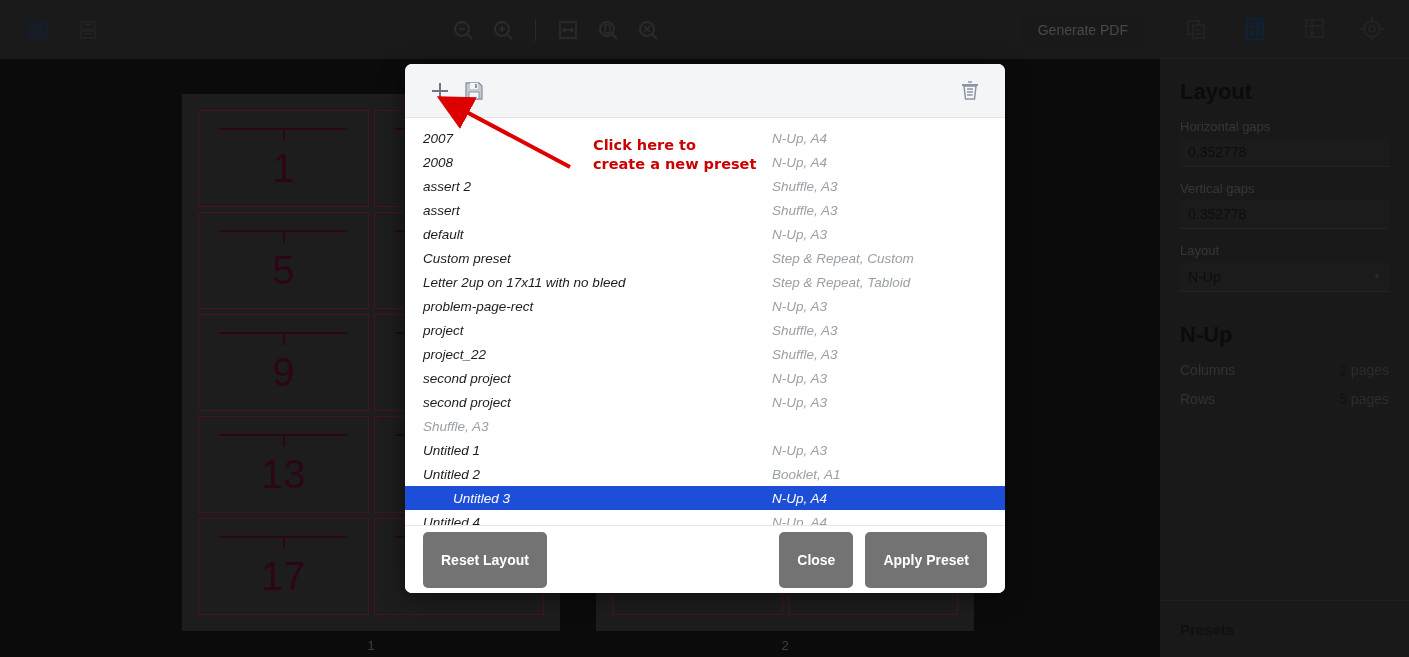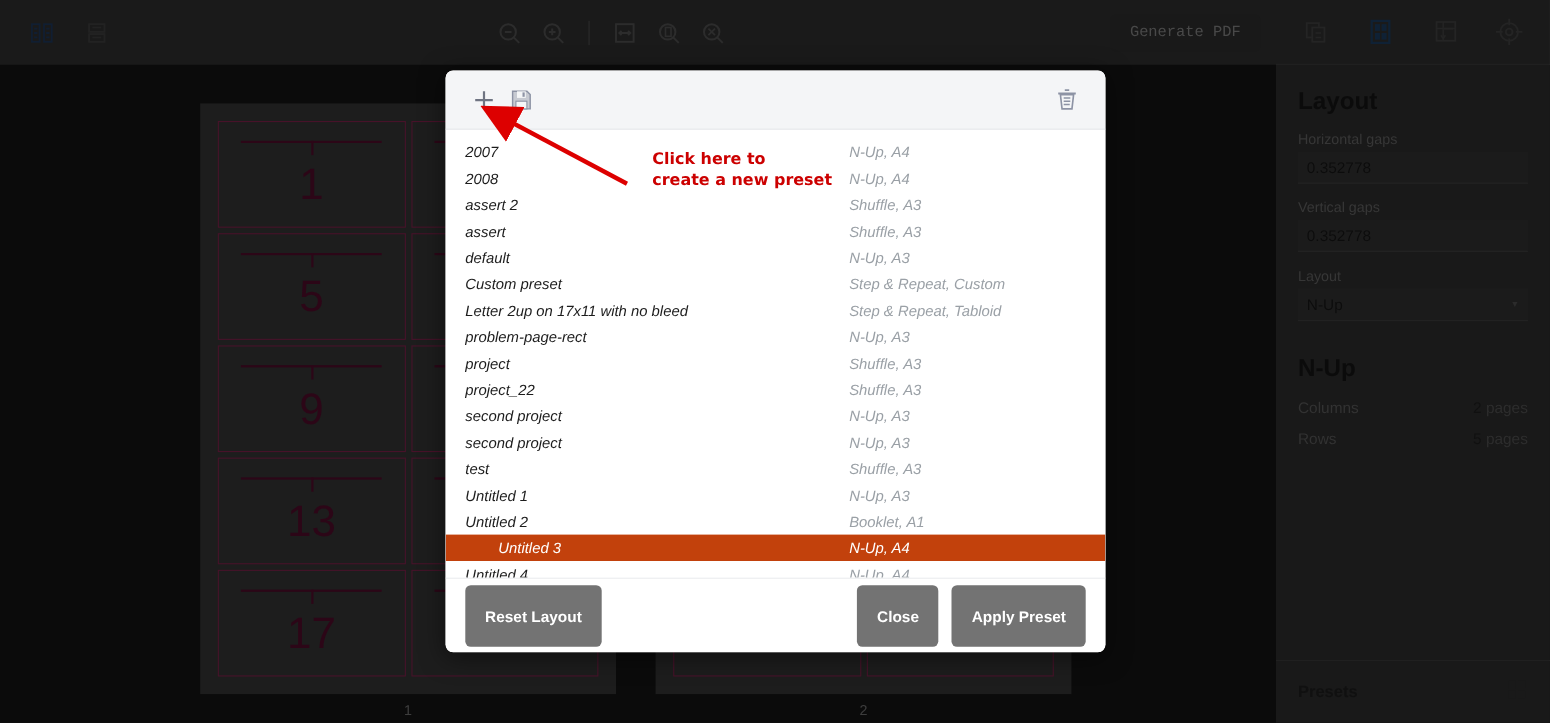--- a/index.html
+++ b/index.html
@@ -24,21 +24,21 @@
   .tb-btn {
     width: 36px; height: 36px;
     display: flex; align-items: center; justify-content: center;
     border-radius: 4px; cursor: pointer;
   }
   .tb-sep { width: 1px; height: 22px; background: #4a4a4a; margin: 0 10px; }
   .gen-pdf {
     background: #2b2b2b; color: #7d7d7d;
     border: none; border-radius: 5px;
     font-size: 14px; padding: 9px 18px;
-    font-family: Liberation Mono, monospace;
+    font-family: Liberation Sans, sans-serif;
     cursor: pointer;
   }
 
   
   .canvas {
     position: absolute; left: 0; top: 59px;
     width: 1160px; height: 598px;
     background: #141414;
   }
   .sheet-wrap { position: absolute; }
@@ -161,21 +161,21 @@
   .lrow {
     height: 24px;
     display: flex; align-items: center;
     padding: 0 18px;
     font-size: 13.5px;
     cursor: pointer;
     font-style: italic;
   }
   .lrow .nm { flex: 1; color: #1c1c1c; white-space: nowrap; }
   .lrow .tp { width: 215px; color: #9aa0a6; }
-  .lrow.sel { background: #c2410c; padding-left: 48px; }
+  .lrow.sel { background: #1d4ed8; padding-left: 48px; }
   .lrow.sel .nm, .lrow.sel .tp { color: #ffffff; }
   .modal-foot {
     height: 68px; flex: none;
     border-top: 1px solid #e4e6ea;
     display: flex; align-items: center;
     padding: 0 18px;
     background: #fff;
   }
   .mbtn {
     background: #737373; color: #fff;
@@ -552,21 +552,20 @@
         </div>
       <div class="lrow">
           <span class="nm">second project</span>
           <span class="tp">N-Up, A3</span>
         </div>
       <div class="lrow">
           <span class="nm">second project</span>
           <span class="tp">N-Up, A3</span>
         </div>
       <div class="lrow">
-          <span class="nm">test</span>
           <span class="tp">Shuffle, A3</span>
         </div>
       <div class="lrow">
           <span class="nm">Untitled 1</span>
           <span class="tp">N-Up, A3</span>
         </div>
       <div class="lrow">
           <span class="nm">Untitled 2</span>
           <span class="tp">Booklet, A1</span>
         </div>

